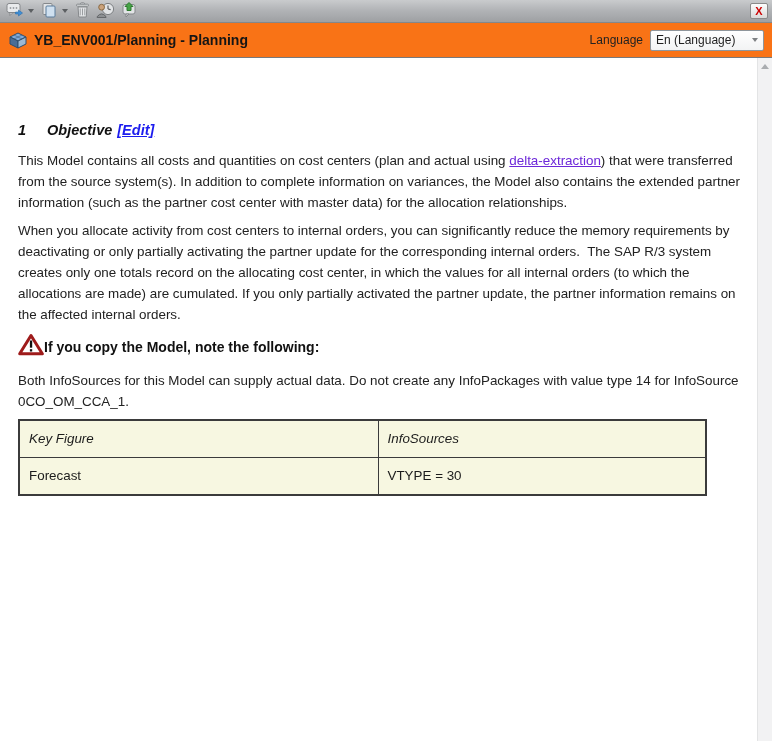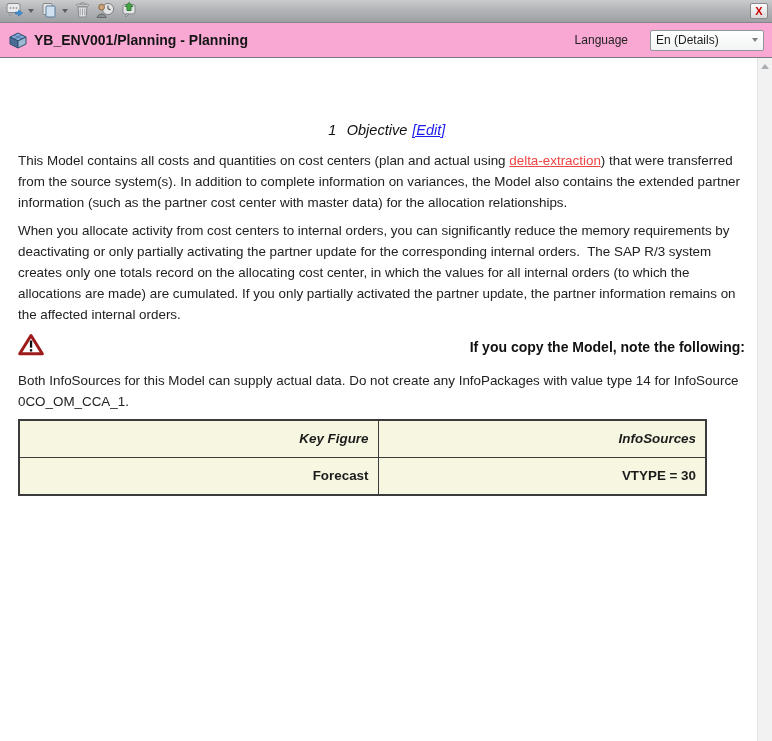--- a/index.html
+++ b/index.html
@@ -32,27 +32,27 @@
     background:linear-gradient(180deg,#fdfdfd,#d9d9d9);
     border:1px solid #8a8a8a;border-radius:2px;
     display:flex;align-items:center;justify-content:center;
     font-weight:bold;font-size:11px;color:#cc0000;line-height:1;
     font-family:"Liberation Sans", sans-serif;
   }
 
   
   .titlebar{
     height:34px;flex:0 0 34px;
-    background:#f9a8d4;
+    background:#f97316;
     border-bottom:1px solid #77797c;
     display:flex;align-items:center;padding:0 8px;
   }
   .titlebar .cube{margin:0 7px 0 1px;display:flex;}
   .page-title{font-size:14px;font-weight:bold;color:#151515;}
-  .lang-wrap{margin-left:auto;display:flex;align-items:center;gap:22px;}
+  .lang-wrap{margin-left:auto;display:flex;align-items:center;gap:7px;}
   .lang-label{font-size:12px;color:#222;}
   .lang-select{
     display:flex;align-items:center;justify-content:space-between;
     width:102px;height:19px;
     background:linear-gradient(180deg,#ffffff,#f2f3f4);
     border:1px solid #8f969c;border-radius:2px;
     padding:0 5px;font-size:12px;color:#1f1f1f;
   }
   .lang-select .dd-caret{
     width:0;height:0;border-left:3px solid transparent;border-right:3px solid transparent;
@@ -70,44 +70,44 @@
     background:#f2f2f3;border-left:1px solid #e3e4e5;box-sizing:border-box;
     display:flex;flex-direction:column;align-items:center;
   }
   .scroll-up{
     margin-top:6px;width:0;height:0;
     border-left:4px solid transparent;border-right:4px solid transparent;
     border-bottom:5px solid #aaadb0;
   }
   .scroll-thumb{width:11px;flex:0 0 0;background:#ededee;}
 
-  .sec-heading{margin:0 0 9px 0;font-size:14.5px;font-weight:normal;font-style:italic;color:#111;text-align:center;}
+  .sec-heading{margin:0 0 9px 0;font-size:14.5px;font-weight:bold;font-style:italic;color:#111;}
   .sec-heading .sec-num{display:inline-block;width:29px;}
   .edit-link{color:#1c1cee;text-decoration:underline;margin-left:5px;cursor:pointer;}
   .sec2{margin-top:50px;}
   p{margin:0 0 7px 0;}
   p.prewrap{white-space:pre-wrap;}
-  .term-link{color:#ef4444;text-decoration:underline;cursor:pointer;}
-
-  .warning-row{display:flex;align-items:center;gap:6px;margin:8px 0 8px 0;justify-content:space-between;}
+  .term-link{color:#6d28d9;text-decoration:underline;cursor:pointer;}
+
+  .warning-row{display:flex;align-items:center;margin:8px 0 8px 0;}
   .warning-title{font-size:14px;font-weight:bold;color:#111;}
 
   .details-line{margin:39px 0 10px 0;}
 
   table.kf{
     border-collapse:collapse;width:687px;
     background:#f7f7e1;table-layout:fixed;
     border:2px solid #3b3b3b;
     font-size:13.4px;color:#1c1c1c;
   }
   table.kf col.c1{width:359px;}
   table.kf col.c2{width:328px;}
   table.kf th, table.kf td{
     border:1.5px solid #3b3b3b;
-    text-align:right;font-weight:bold;
+    text-align:left;font-weight:normal;
     padding:7px 9px 8px 9px;
   }
   table.kf th{font-style:italic;}
 </style>
 </head>
 <body>
 
 <div class="window">
 
   <div class="toolbar">
@@ -182,21 +182,21 @@
         <polygon points="1,5 9,9 9,16 1,12" fill="#4a6d96" stroke="#2e4e6e"></polygon>
         <polygon points="17,5 9,9 9,16 17,12" fill="#9db8d2" stroke="#2e4e6e"></polygon>
         <line x1="5" y1="3" x2="13" y2="7" stroke="#2e4e6e" stroke-width="0.5"></line>
         <line x1="13" y1="3" x2="5" y2="7" stroke="#2e4e6e" stroke-width="0.5"></line>
       </svg>
     </span>
     <span class="page-title">YB_ENV001/Planning - Planning</span>
     <span class="lang-wrap">
       <span class="lang-label">Language</span>
       <span class="lang-select">
-        <span>En (Details)</span>
+        <span>En (Language)</span>
         <span class="dd-caret"></span>
       </span>
     </span>
   </div>
 
   <div class="content">
 
     <div class="sec-heading">
       <span class="sec-num">1</span><span>Objective</span><span class="edit-link">[Edit]</span>
     </div>

